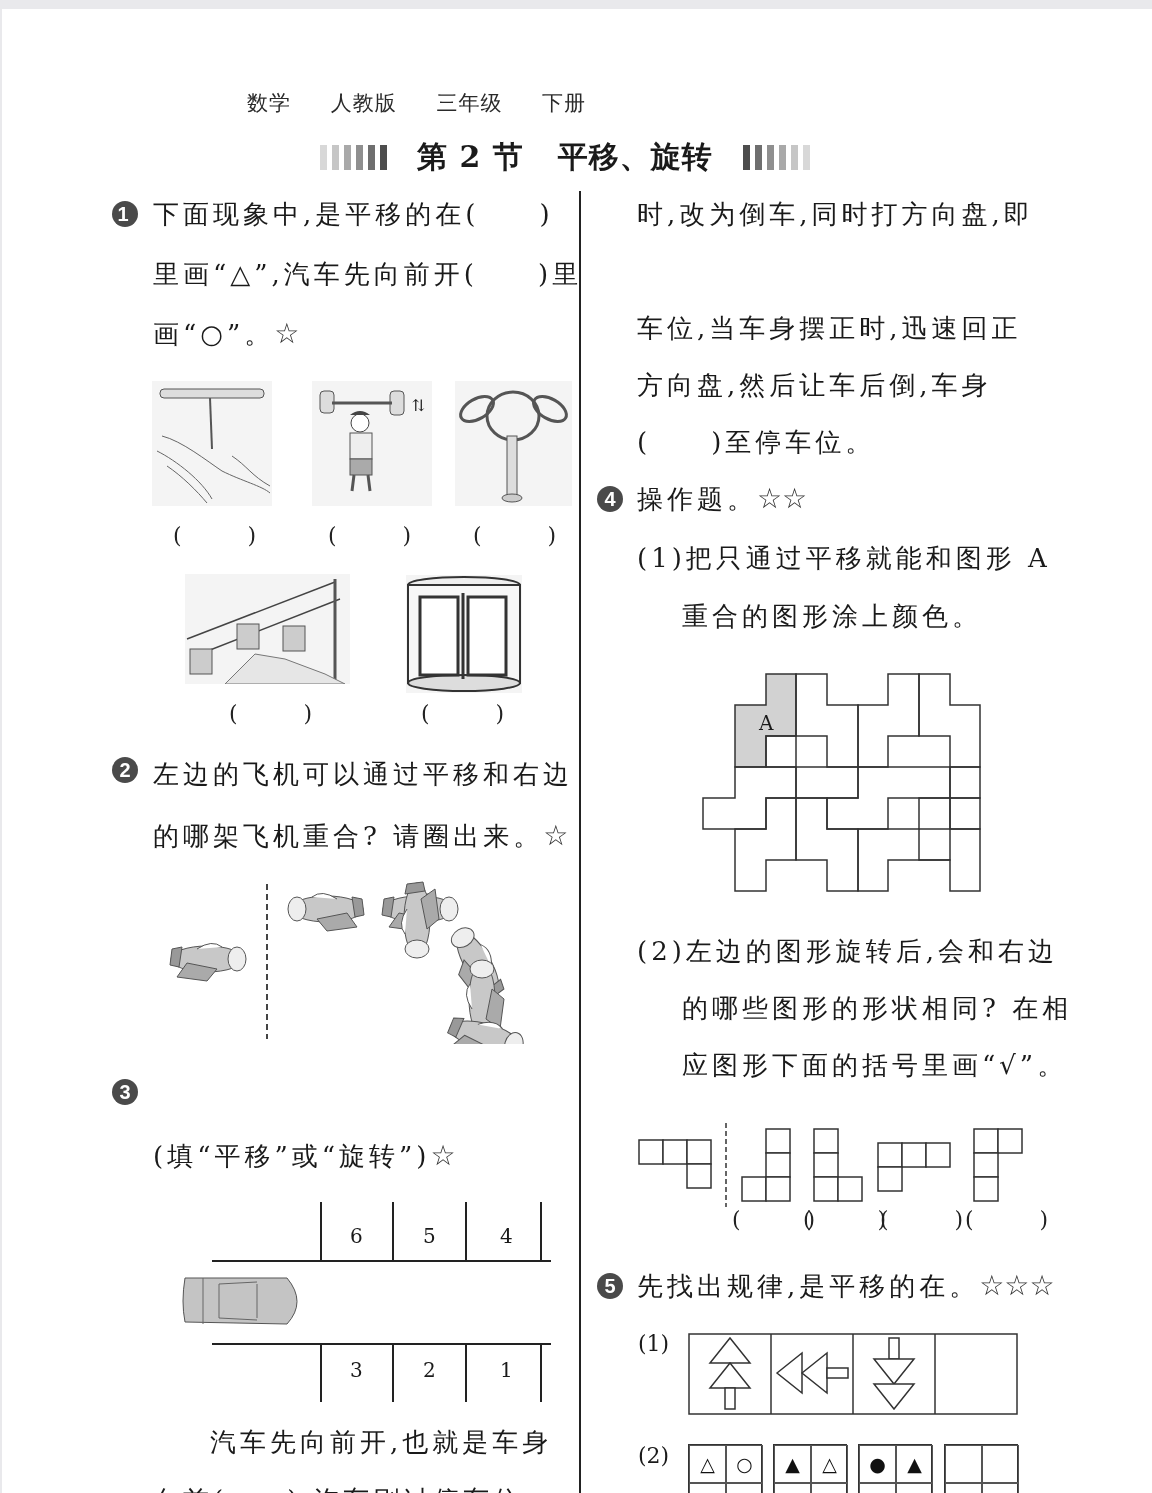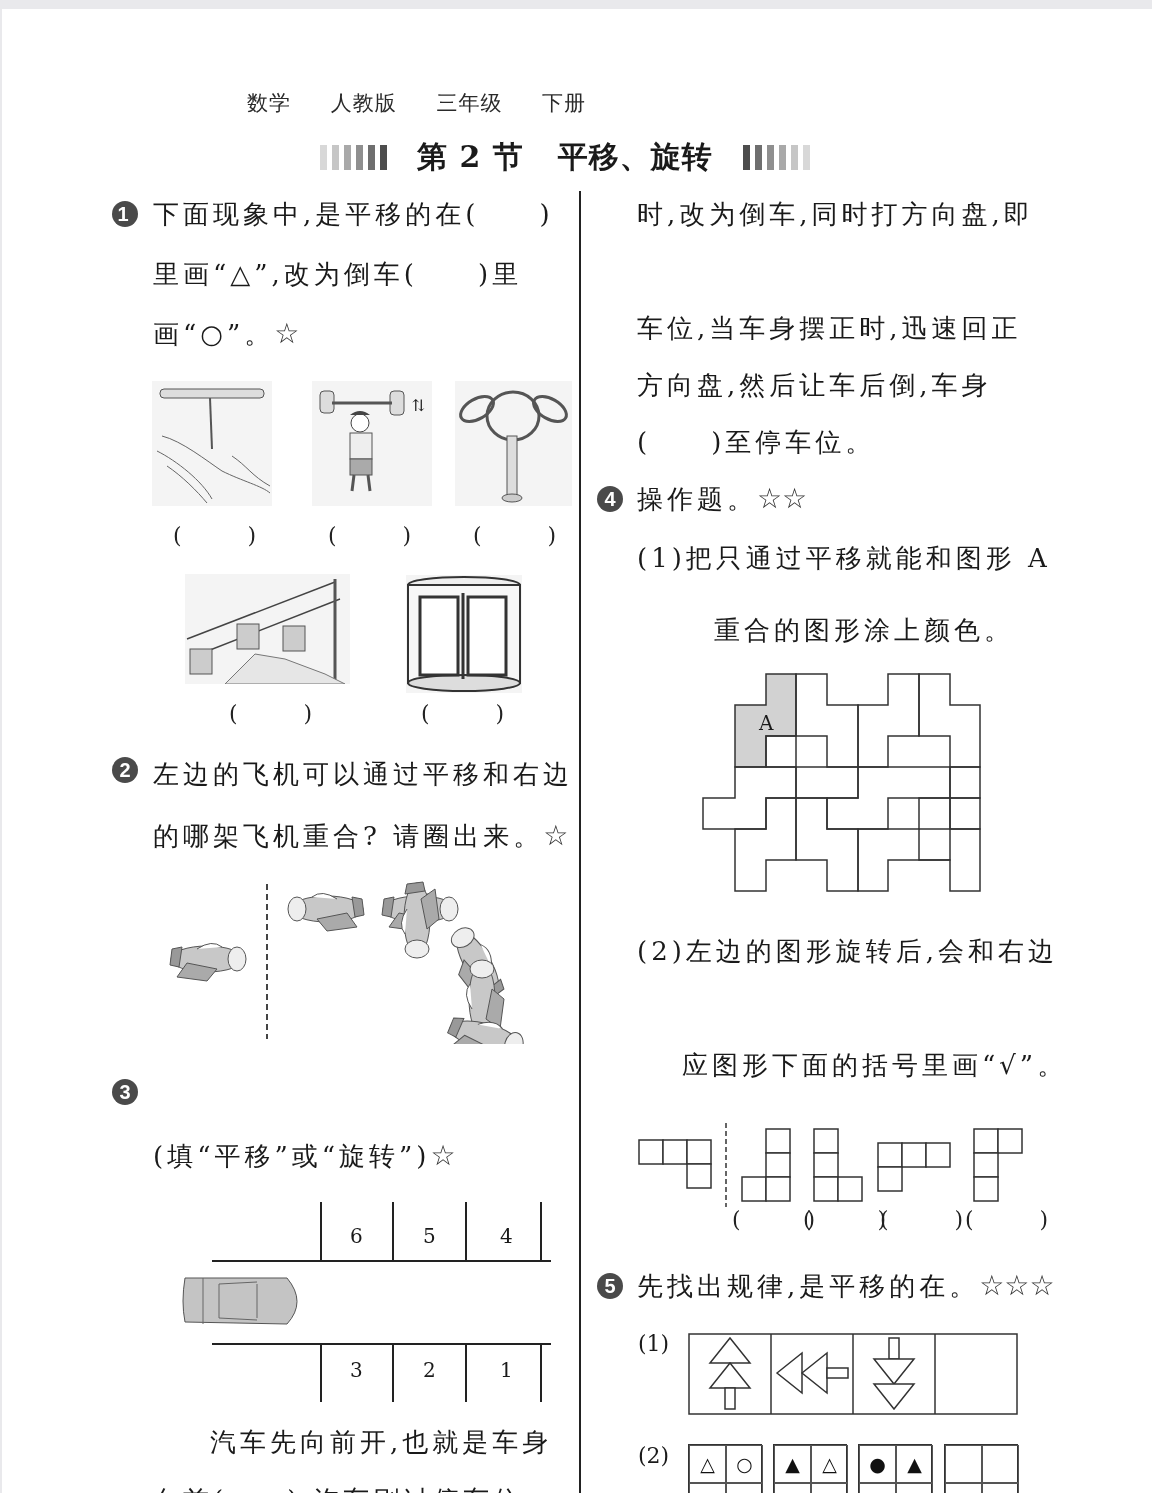--- a/index.html
+++ b/index.html
@@ -73,21 +73,21 @@
       </div>
   </div>
 
   <div class="abs divider"></div>
 
   <div class="abs" style="left:110px;top:188px;">
     <div class="line" style="position:absolute;left:0;top:0;">
       <span class="num">1</span>
     </div>
     <div class="line abs" style="left:41px;top:0;">下面现象中,是平移的在(　　)</div>
-    <div class="line abs" style="left:41px;top:60px;">里画“△”,改为倒车(　　)里</div>
+    <div class="line abs" style="left:41px;top:60px;">里画“△”,汽车先向前开(　　)里</div>
     <div class="line abs" style="left:41px;top:120px;"><span>画“○”。</span><span class="star">☆</span></div>
   </div>
 
   <div class="abs fig" style="left:150px;top:372px;width:120px;height:125px;">
     <svg width="120" height="125" viewBox="0 0 120 125">
       <rect x="8" y="8" width="104" height="9" rx="4" fill="#ddd" stroke="#555"></rect>
       <line x1="58" y1="17" x2="60" y2="68" stroke="#555" stroke-width="2"></line>
       <path d="M10 55 C30 60 55 80 70 90 C90 100 110 105 118 112" fill="none" stroke="#666"></path>
       <path d="M5 70 C25 80 50 100 60 118" fill="none" stroke="#666"></path>
       <path d="M15 85 C30 95 45 110 55 122" fill="none" stroke="#666"></path>
@@ -224,21 +224,21 @@
   <div class="abs line" style="left:635px;top:188px;">时,改为倒车,同时打方向盘,即</div>
   <div class="abs line" style="left:635px;top:302px;">车位,当车身摆正时,迅速回正</div>
   <div class="abs line" style="left:635px;top:416px;">(　　)至停车位。</div>
   <div class="abs line" style="left:635px;top:359px;">方向盘,然后让车后倒,车身</div>
 
   <div class="abs" style="left:595px;top:477px;">
     <span class="num">4</span>
   </div>
   <div class="abs line" style="left:635px;top:473px;"><span>操作题。</span><span class="star">☆☆</span></div>
   <div class="abs line" style="left:635px;top:532px;">(1)把只通过平移就能和图形 A</div>
-  <div class="abs line" style="left:680px;top:604px;margin-left:32px;">重合的图形涂上颜色。</div>
+  <div class="abs line" style="left:680px;top:590px;">重合的图形涂上颜色。</div>
 
   <div class="abs" style="left:700px;top:664px;width:282px;height:222px;">
     <svg width="282" height="222" viewBox="0 0 282 222" fill="none" stroke="#333" stroke-width="1.5">
 
       <path d="M64 1 L94 1 L94 63 L64 63 L64 94 L33 94 L33 32 L64 32 Z" fill="#d2d2d2"></path>
       <path d="M94 1 L125 1 L125 32 L156 32 L156 94 L125 94 L125 63 L94 63 Z"></path>
       <path d="M186 1 L217 1 L217 63 L186 63 L186 94 L156 94 L156 32 L186 32 Z"></path>
       <path d="M217 1 L248 1 L248 32 L278 32 L278 94 L248 94 L248 63 L217 63 Z"></path>
       <path d="M64 63 L94 63 L94 94 L64 94 Z"></path>
       <path d="M33 94 L94 94 L94 125 L64 125 L64 156 L1 156 L1 125 L33 125 Z"></path>
@@ -248,20 +248,21 @@
       <path d="M94 125 L125 125 L125 156 L156 156 L156 218 L125 218 L125 187 L94 187 Z"></path>
       <path d="M33 156 L64 156 L64 125 L94 125 L94 187 L64 187 L64 218 L33 218 Z"></path>
       <path d="M186 156 L217 156 L217 125 L248 125 L248 187 L217 187 L217 187 L186 187 L186 218 L156 218 L156 156 Z"></path>
       <path d="M248 125 L278 125 L278 156 L248 156 Z"></path>
       <path d="M248 156 L278 156 L278 218 L248 218 L248 187 L217 187 L217 156 Z"></path>
     </svg>
     <div class="abs" style="left:57px;top:38px;font-size:20px;">A</div>
   </div>
 
   <div class="abs line" style="left:635px;top:925px;">(2)左边的图形旋转后,会和右边</div>
+  <div class="abs line" style="left:680px;top:982px;">的哪些图形的形状相同? 在相</div>
   <div class="abs line" style="left:680px;top:1039px;">应图形下面的括号里画“√”。</div>
 
   <div class="abs" style="left:636px;top:1112px;width:400px;height:90px;">
     <svg width="400" height="90" viewBox="0 0 400 90" fill="#fff" stroke="#333" stroke-width="1.5">
 
       <rect x="1" y="19" width="24" height="24"></rect>
         <rect x="25" y="19" width="24" height="24"></rect>
         <rect x="49" y="19" width="24" height="24"></rect>
         <rect x="49" y="43" width="24" height="24"></rect>
       <line x1="88" y1="2" x2="88" y2="86" stroke-dasharray="5 3"></line>

